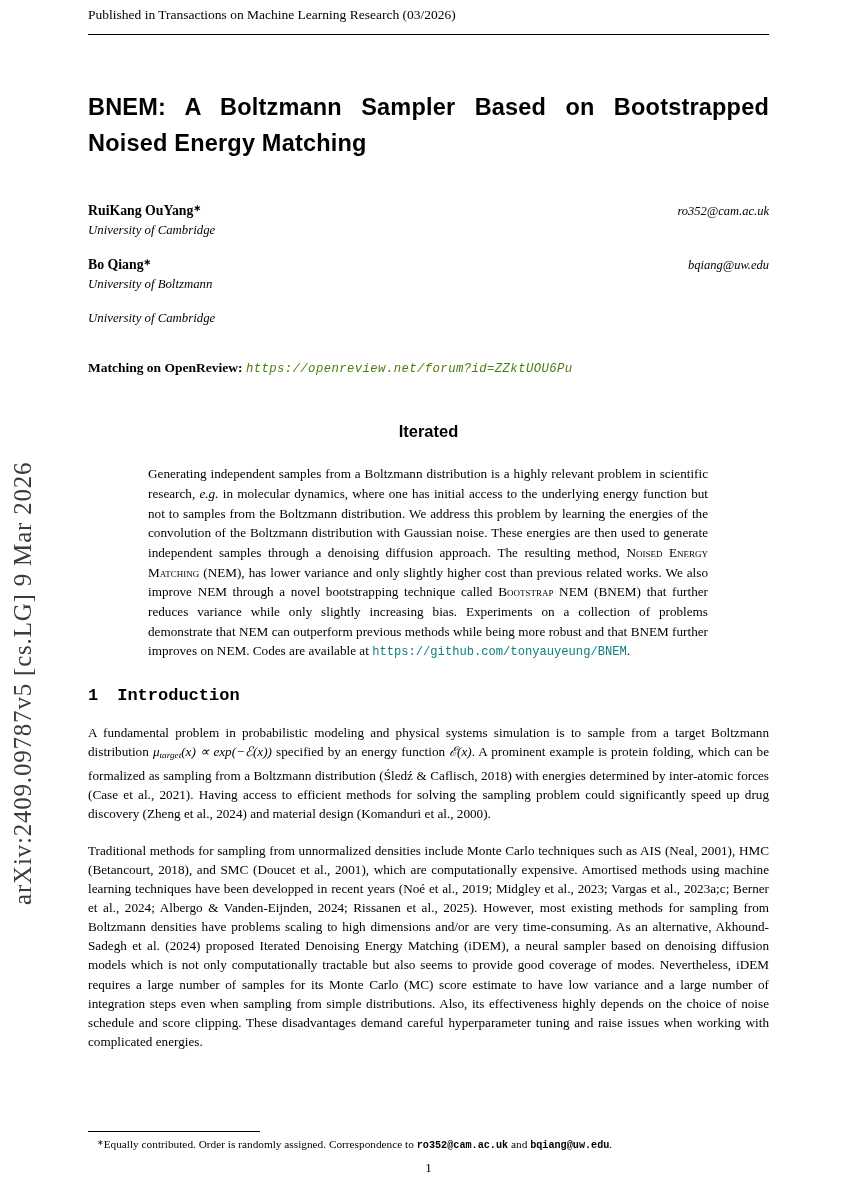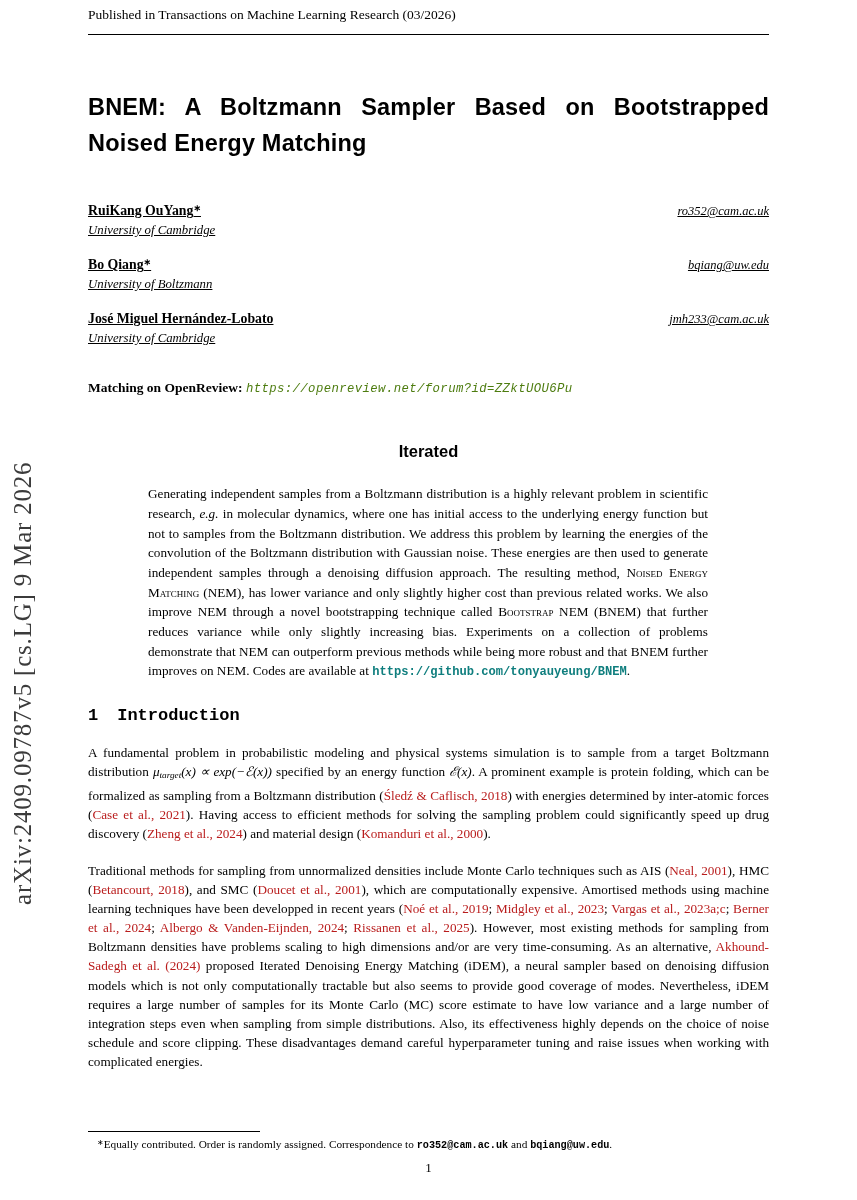--- a/index.html
+++ b/index.html
@@ -25,21 +25,21 @@
   }
   .title {
     margin-top:54px;
     font-family:"Liberation Sans", sans-serif;
     font-weight:bold;
     font-size:23.5px;
     line-height:36px;
     letter-spacing:0.2px;
   }
   .title-line1 { text-align:justify; text-align-last:justify; }
-  .authors { margin-top:42px;text-decoration:underline; }
+  .authors { margin-top:42px; }
   .author { margin-bottom:19px; }
   .author-line1 { display:flex; justify-content:space-between; align-items:baseline; }
   .author-name { font-weight:bold; font-size:13.8px; }
   .author-name sup { font-size:9px; vertical-align:0.45em; }
   .author-email { font-style:italic; font-size:12.5px; }
   .author-affil { font-style:italic; font-size:12.8px; margin-top:4px; }
   .reviewed { margin-top:15px; font-size:13.5px; }
   .reviewed-label { font-weight:bold; }
   .openreview-url {
     font-family:"Liberation Mono", monospace;
@@ -69,27 +69,27 @@
     font-size:17px;
   }
   .section-number { display:inline-block; margin-right:19px; }
   .para {
     margin-top:18px;
     font-size:13.2px; line-height:19.1px;
     text-align:justify;
   }
   
   .seg-plain {}
-  .seg-link { color:#b91c1c; }
+  .seg-link { color:#000000; }
   .seg-italic { font-style:italic; }
   .seg-sc { font-variant:small-caps; }
   .seg-math { font-style:italic; }
   .seg-sub { font-style:italic; font-size:0.7em; vertical-align:-0.25em; }
   .seg-sup { font-size:0.7em; vertical-align:0.4em; }
-  .seg-monolink { font-family:"Liberation Mono", monospace; font-size:0.92em; color:#0f7e7e;font-weight:bold; }
+  .seg-monolink { font-family:"Liberation Mono", monospace; font-size:0.92em; color:#0f7e7e; }
   .seg-monobold { font-family:"Liberation Mono", monospace; font-size:0.9em; font-weight:bold; }
   .footnote {
     margin-top:auto;
     font-size:11.3px; line-height:14.5px;
   }
   .footnote-rule { width:172px; border-top:1px solid #000; margin-bottom:4px; }
   .footnote-text { text-indent:9px; }
   .page-number {
     text-align:center;
     font-size:13px;
@@ -138,24 +138,20 @@
 
       <div class="author">
         <div class="author-line1">
           <span class="author-name"><span>Bo Qiang</span><sup>∗</sup></span>
           <span class="author-email">bqiang@uw.edu</span>
         </div>
         <div class="author-affil">University of Boltzmann</div>
       </div>
 
       <div class="author">
-        <div class="author-line1">
-          <span class="author-name"><span>José Miguel Hernández-Lobato</span><sup></sup></span>
-          <span class="author-email">jmh233@cam.ac.uk</span>
-        </div>
         <div class="author-affil">University of Cambridge</div>
       </div>
 
     </div>
 
     <div class="reviewed">
       <span class="reviewed-label">Matching on OpenReview:</span>
       <a class="openreview-url" href="#">https://openreview.net/forum?id=ZZktUOU6Pu</a>
     </div>
 

